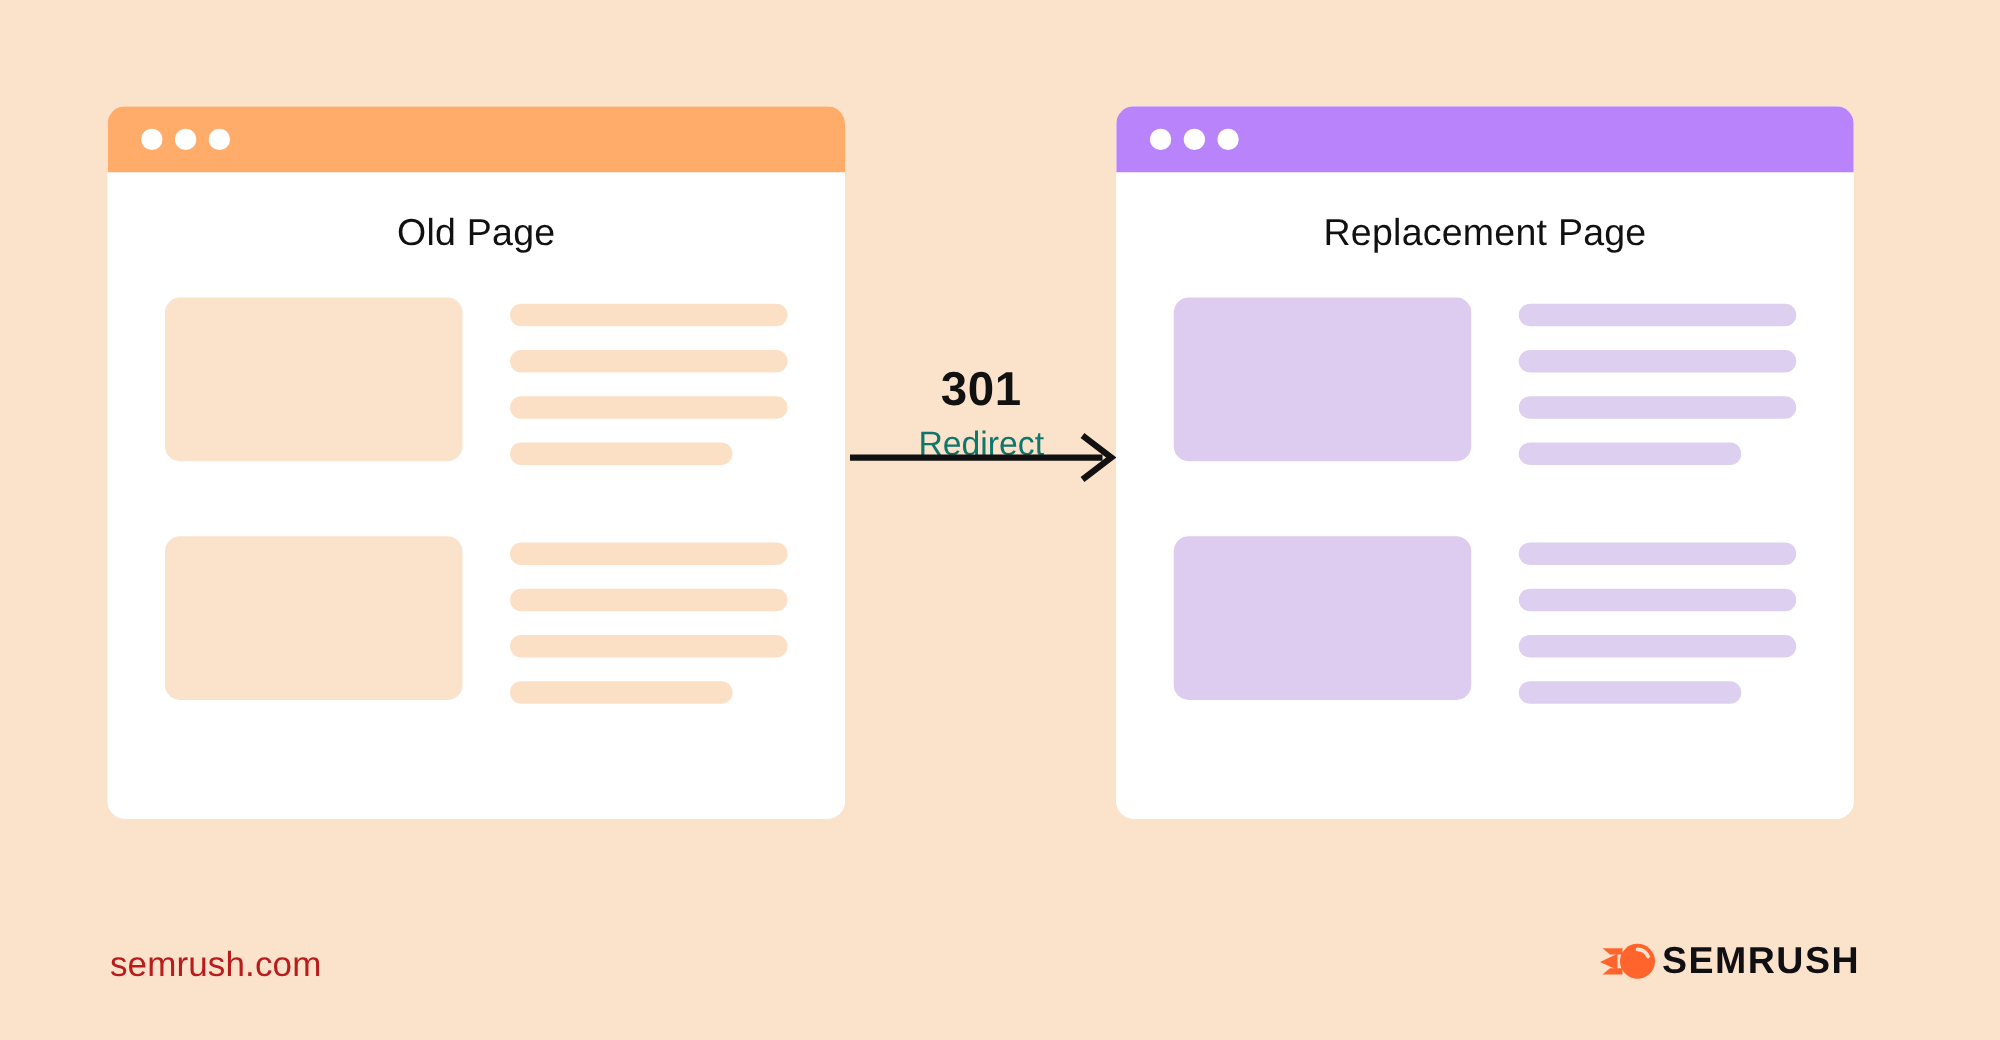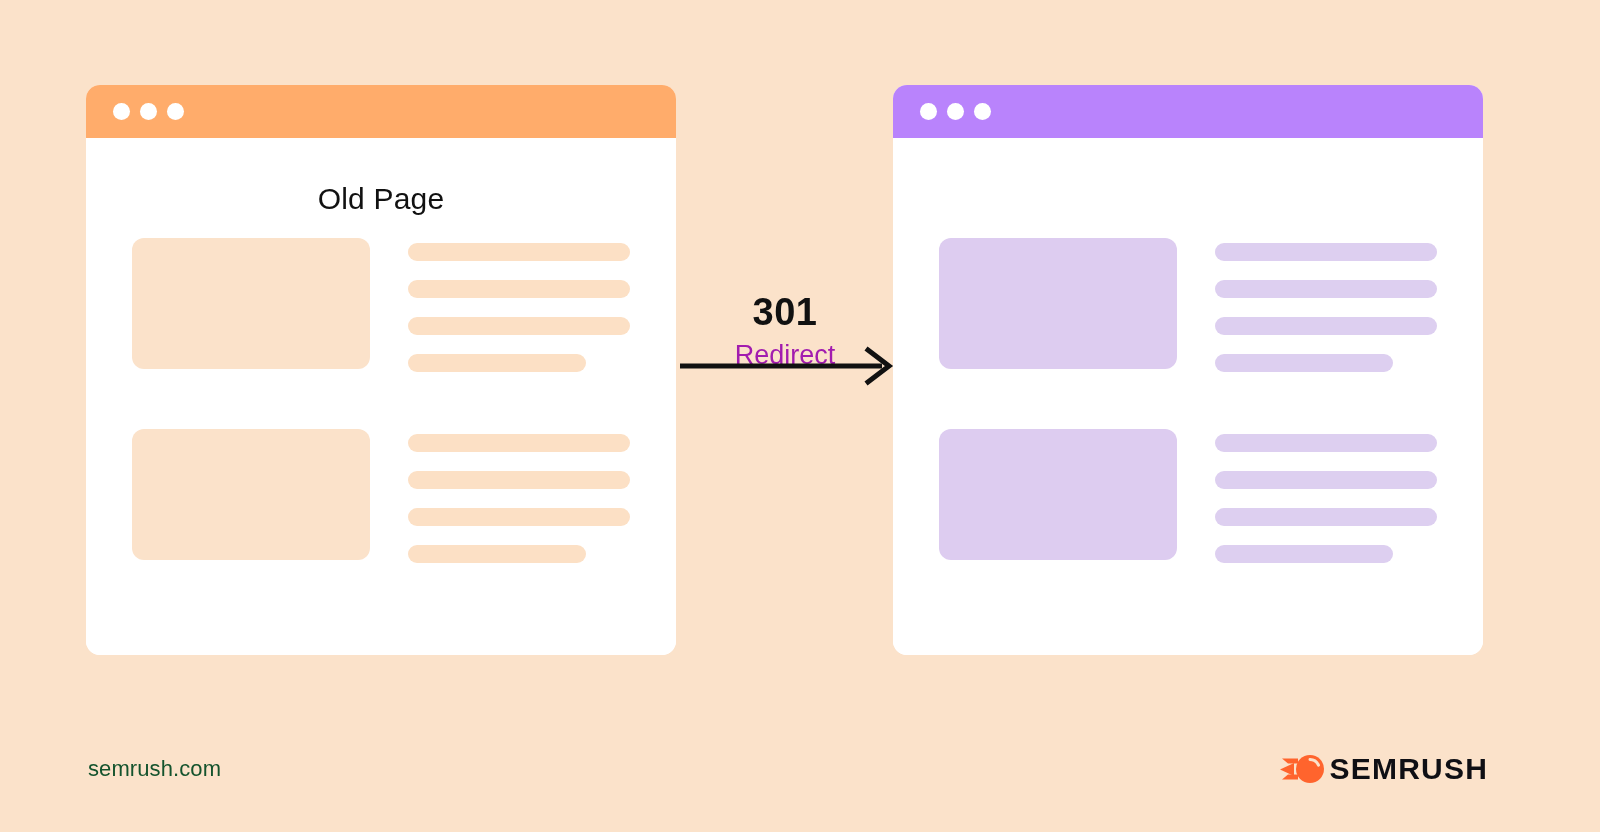--- a/index.html
+++ b/index.html
@@ -70,21 +70,21 @@
     position: relative;
   }
 
   .page-title {
     text-align: center;
     font-size: 30px;
     font-weight: 500;
     color: #111111;
     letter-spacing: 0.2px;
     margin: 0;
-    padding-top: 44px;
+    padding-top: 32px;
     font-family: "Liberation Sans", sans-serif;
   }
 
   .content-rows {
     position: absolute;
     left: 0;
     right: 0;
     top: 100px;
   }
 
@@ -136,40 +136,40 @@
     font-size: 38px;
     font-weight: 700;
     color: #111111;
     line-height: 1.05;
     letter-spacing: 0.5px;
     margin-top: 48px;
   }
   .redirect-label {
     font-size: 27px;
     font-weight: 400;
-    color: #a21caf;
+    color: #0f766e;
     line-height: 1.2;
     margin-top: 6px;
   }
 
   .arrow {
     position: absolute;
     left: 676px;
     top: 344px;
     width: 224px;
     height: 44px;
   }
 
   
   .footer-domain {
     position: absolute;
     left: 88px;
     top: 756px;
-    font-size: 22px;
-    color: #14532d;
+    font-size: 28px;
+    color: #b91c1c;
     letter-spacing: 0.1px;
   }
 
   .brand-logo {
     position: absolute;
     right: 112px;
     top: 752px;
     display: flex;
     align-items: center;
   }
@@ -240,20 +240,21 @@
 
   <div class="window replacement">
 
     <div class="titlebar purple">
       <span class="dot"></span>
       <span class="dot"></span>
       <span class="dot"></span>
     </div>
 
     <div class="window-body">
+      <h2 class="page-title">Replacement Page</h2>
 
       <div class="content-rows">
 
         <div class="content-row">
           <div class="img-block"></div>
           <div class="lines">
             <div class="line" style="width:100%"></div>
             <div class="line" style="width:100%"></div>
             <div class="line" style="width:100%"></div>
             <div class="line" style="width:80%"></div>

